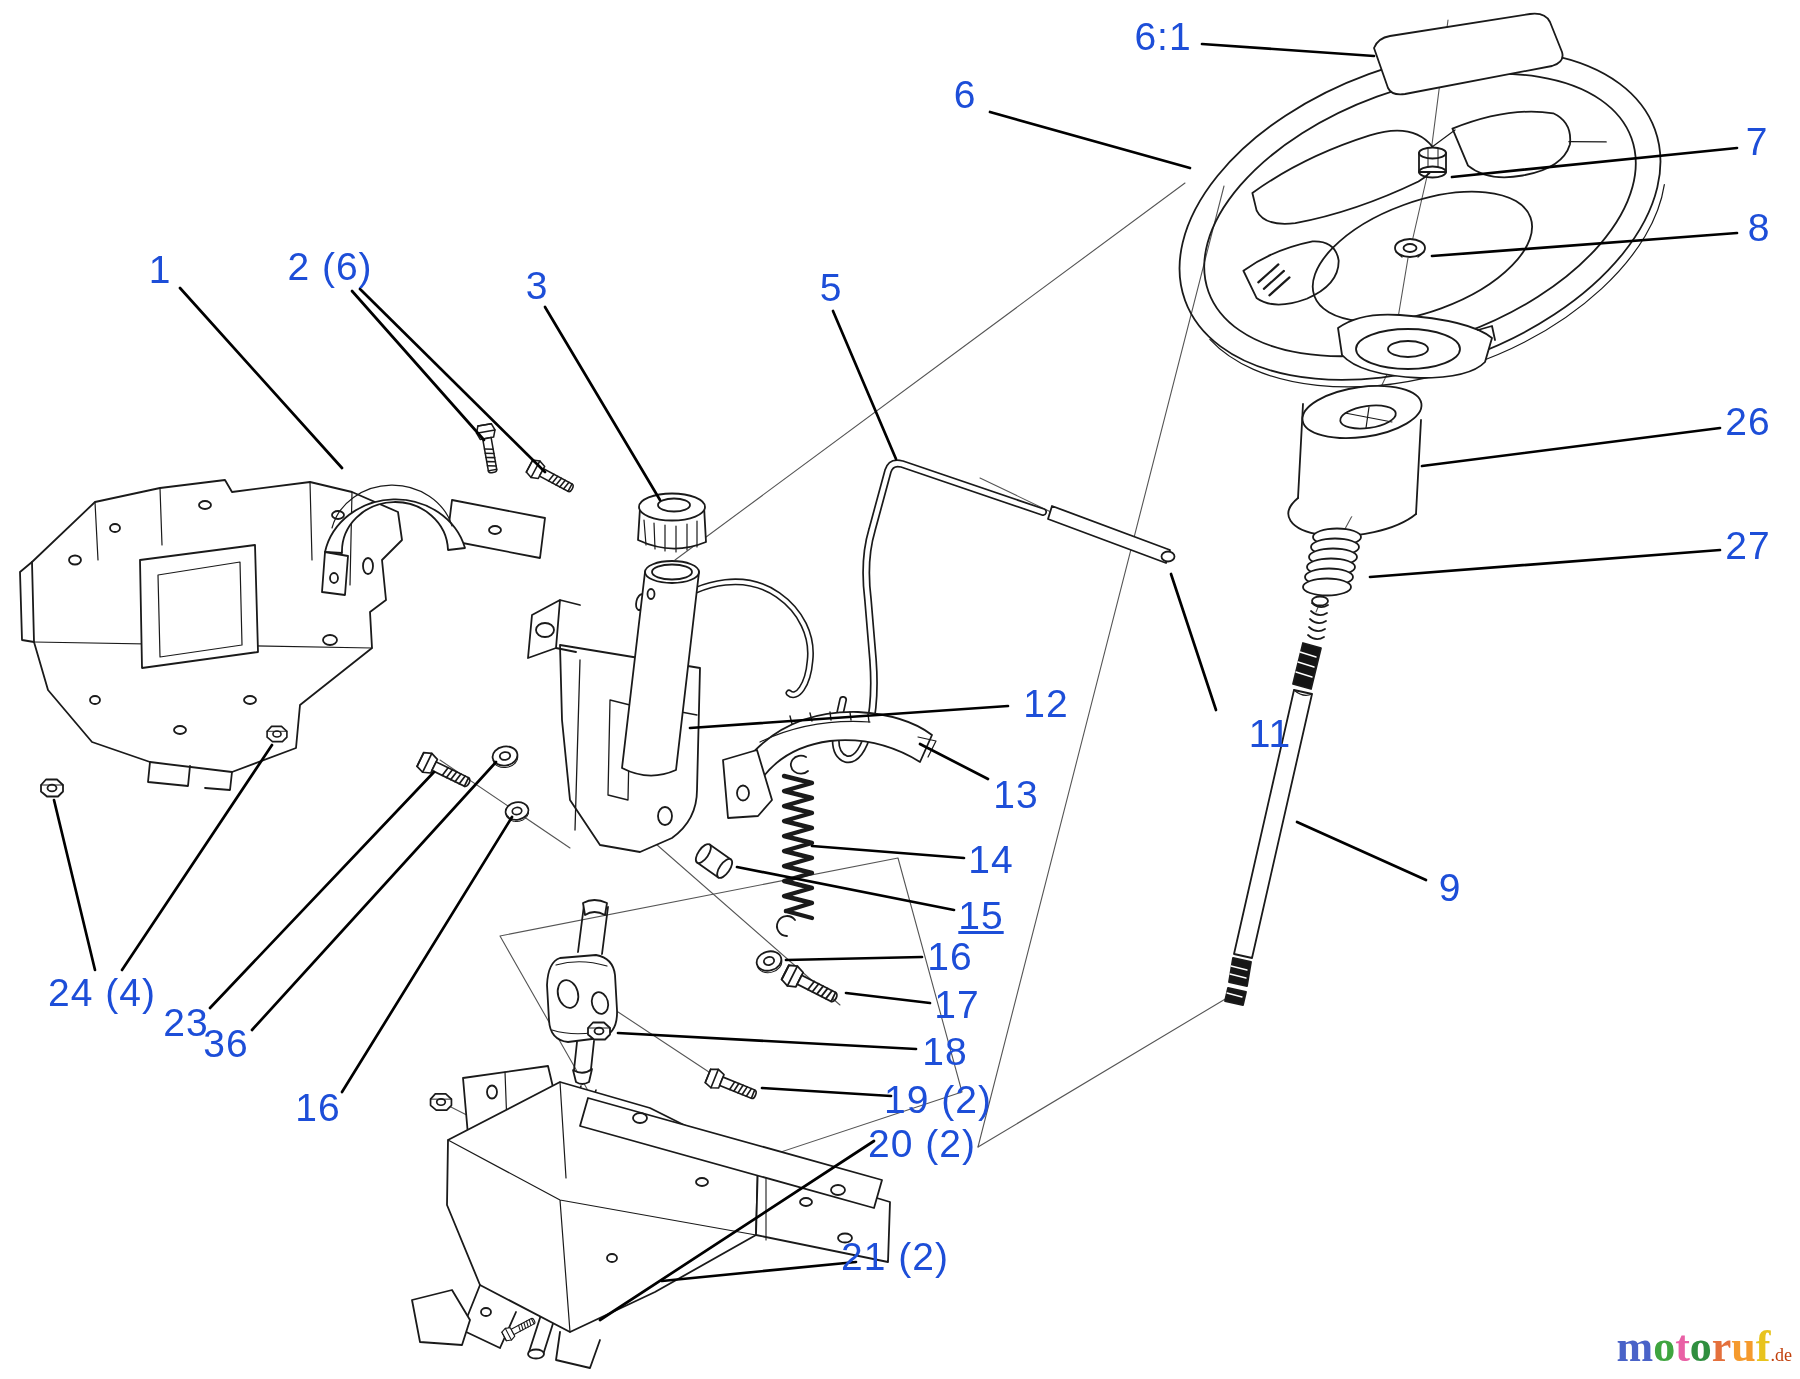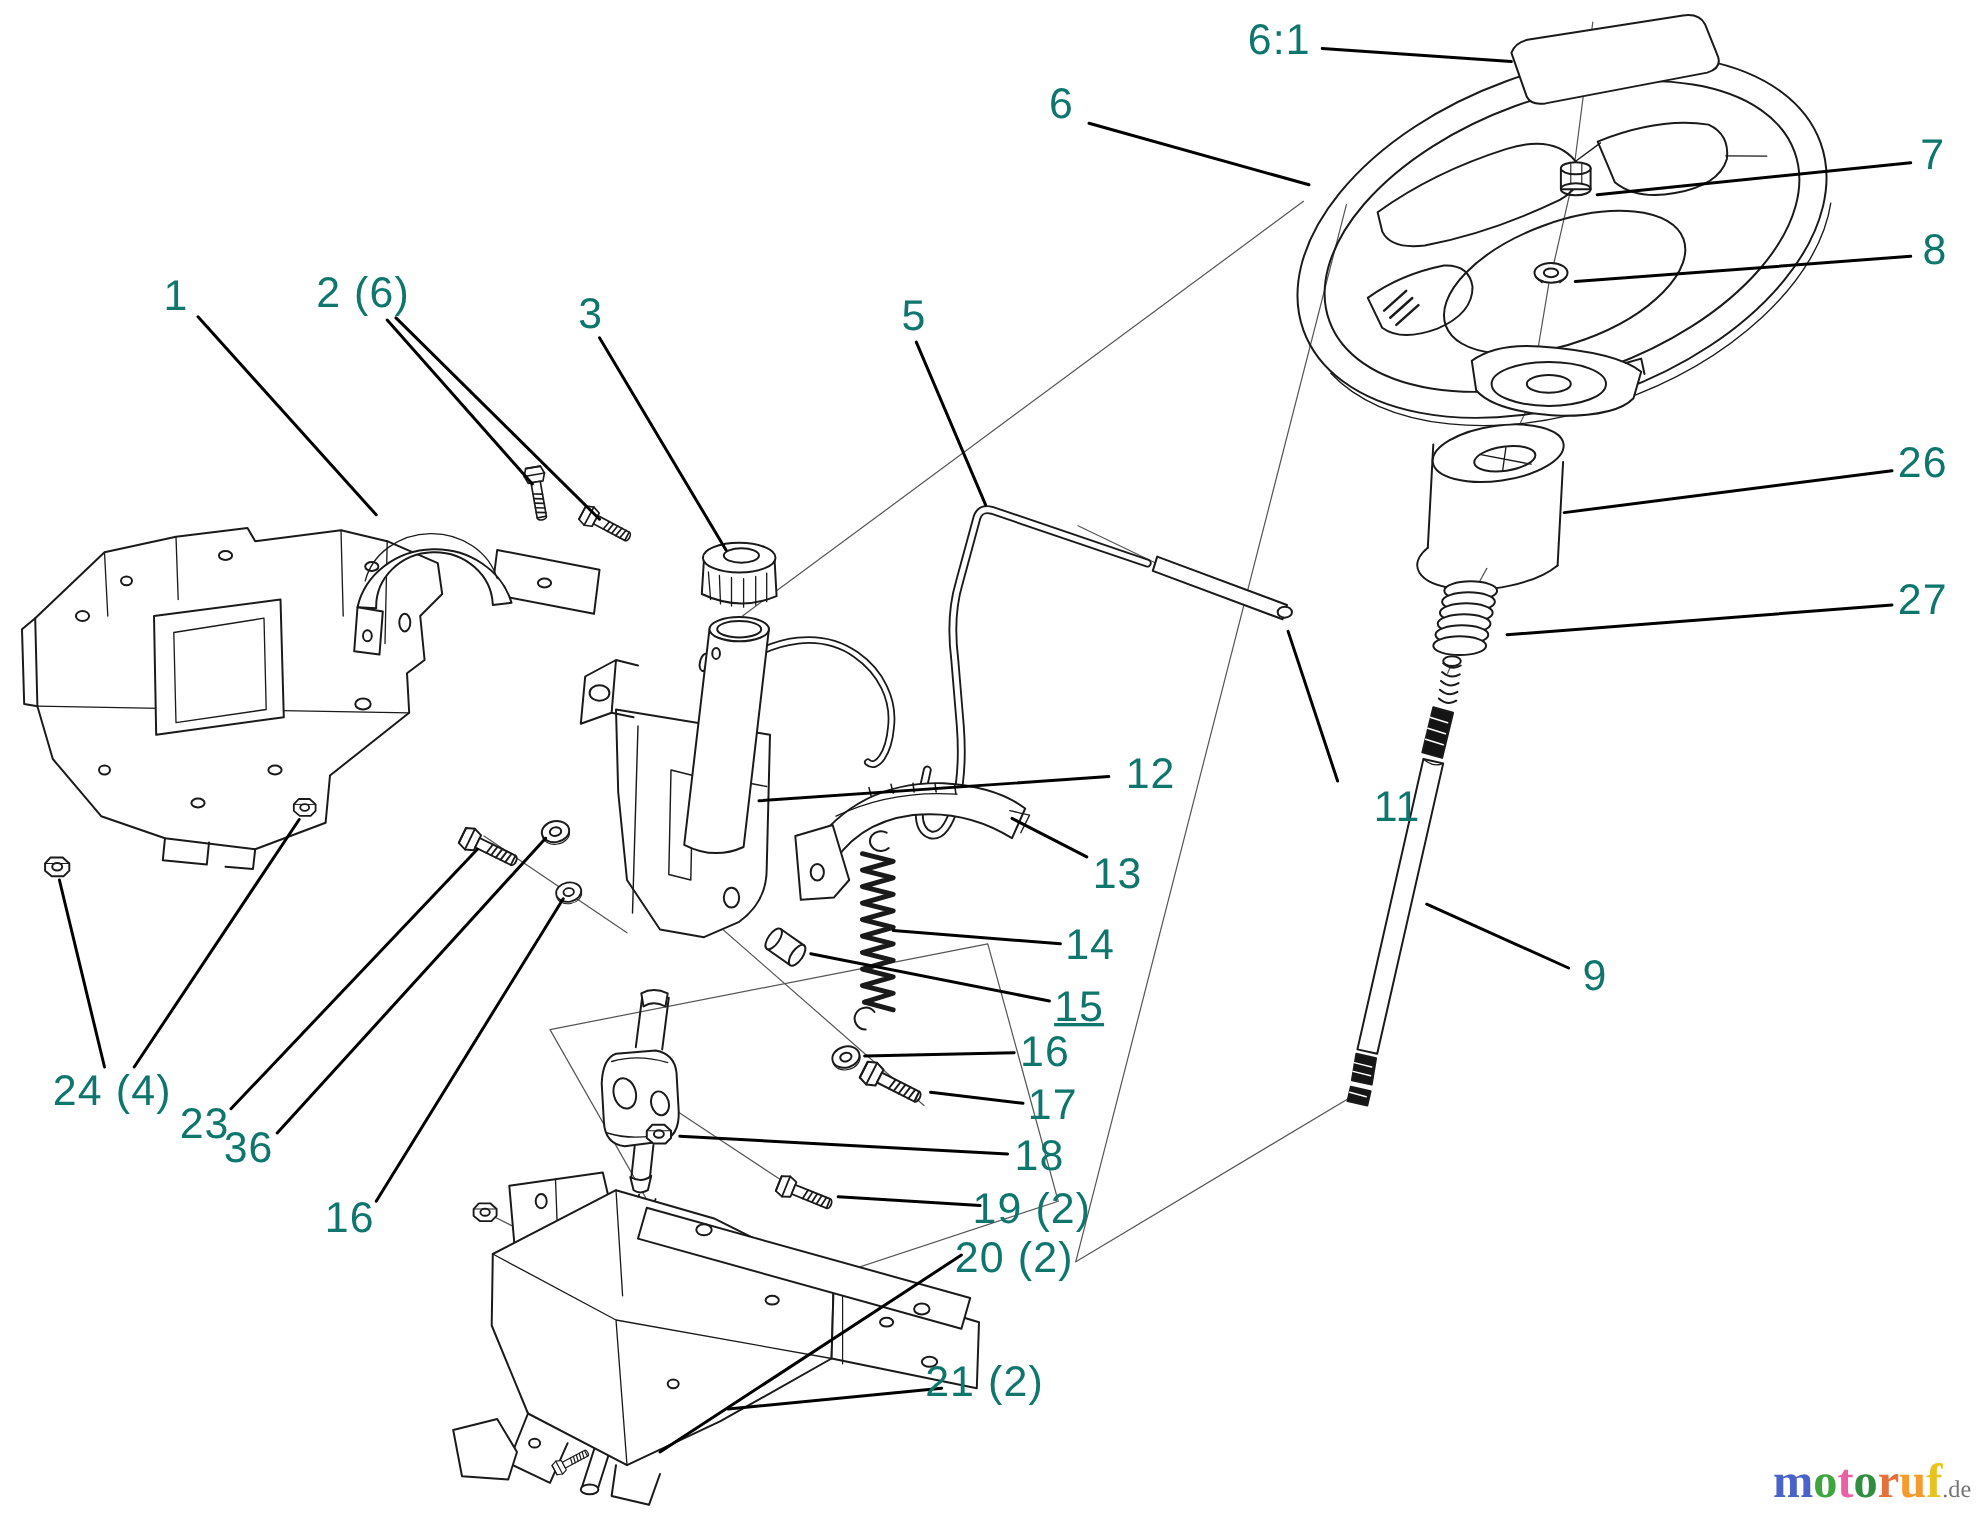--- a/index.html
+++ b/index.html
@@ -1,23 +1,23 @@
 <!DOCTYPE html>
 <html><head>
 <meta charset="utf-8">
 <style>
   html,body{margin:0;padding:0;background:#e8e8e8;}
   .stage{position:relative;width:1800px;height:1379px;background:#ffffff;overflow:hidden;
          font-family:"Liberation Sans", sans-serif;}
   svg.art{position:absolute;left:0;top:0;}
   .callout{position:absolute;transform:translate(-50%,-50%);font-size:39px;font-weight:500;
-           color:#0f766e;white-space:nowrap;letter-spacing:1px;}
+           color:#1d4ed8;white-space:nowrap;letter-spacing:1px;}
   .logo{position:absolute;right:8px;bottom:10px;font-family:"Liberation Serif", serif;
         font-weight:700;font-size:44px;line-height:1;}
-  .logo .suffix{font-size:22px;font-weight:400;color:#737373;}
+  .logo .suffix{font-size:18px;font-weight:400;color:#c2410c;}
   .logo span{display:inline-block;}
 </style>
 </head>
 <body>
 
 <div class="stage">
 
 <svg class="art" width="1800" height="1379" viewBox="0 0 1800 1379">
   <g fill="none" stroke="#1a1a1a" stroke-width="1.8" stroke-linejoin="round" stroke-linecap="round">
 

